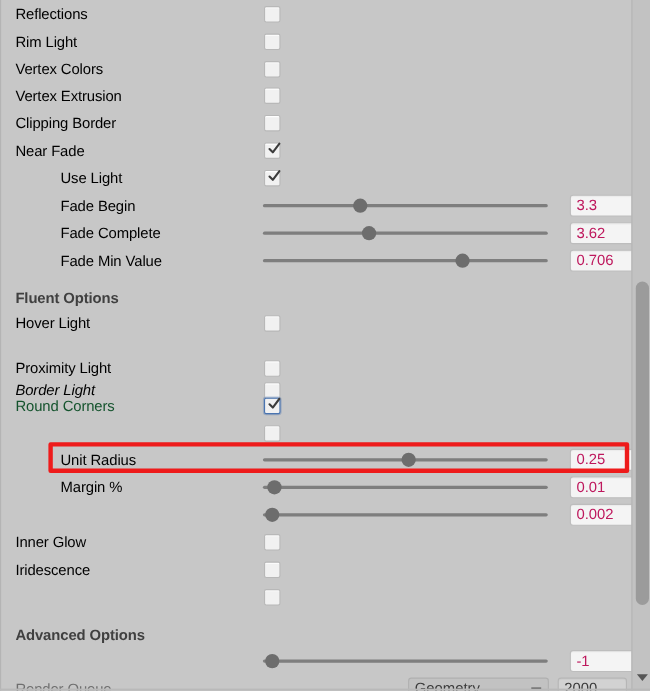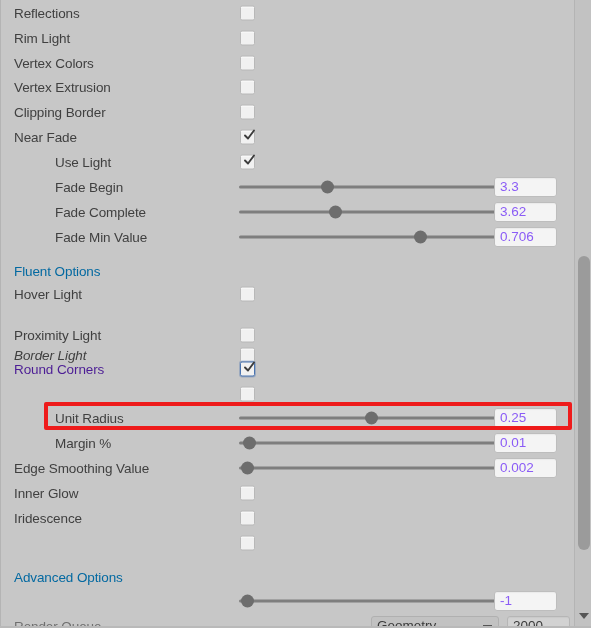--- a/index.html
+++ b/index.html
@@ -36,33 +36,33 @@
     left: 0;
     width: 570px;
     height: 25px;
   }
   .label {
     position: absolute;
     top: 50%;
     transform: translateY(-50%);
     white-space: nowrap;
     font-size: 13.5px;
-    color: #404040;
+    color: #000000;
     letter-spacing: -0.1px;
   }
   .label.indent1 { left: 55px; }
   .label.indent0 { left: 14px; }
   .label.section {
     left: 14px;
-    font-weight: normal;
+    font-weight: bold;
     font-size: 13.5px;
-    color: #0369a1;
+    color: #404040;
   }
   .label.modified {
-    color: #4c1d95;
+    color: #14532d;
   }
 
   
   .cbox {
     position: absolute;
     left: 240px;
     top: 50%;
     transform: translateY(-50%);
     width: 15px; height: 15px;
     background: #f1f1f1;
@@ -104,32 +104,32 @@
     width: 13px; height: 13px;
     margin-left: -6px;
     transform: translateY(-50%);
     background: #6d6d6d;
     border-radius: 50%;
   }
 
   
   .field {
     position: absolute;
-    left: 494px;
+    left: 518px;
     top: 50%;
     transform: translateY(-50%);
     width: 63px; height: 20px;
     background: #f4f4f4;
     border: 1px solid #bdbdbd;
     border-radius: 3px;
     display: flex;
     align-items: center;
     padding-left: 5px;
     font-size: 13.5px;
-    color: #8b5cf6;
+    color: #be185d;
     box-shadow: inset 0 1px 1px rgba(0,0,0,.04);
   }
 
   
   .dropdown {
     position: absolute;
     left: 371px;
     top: 50%;
     transform: translateY(-50%);
     width: 128px; height: 20px;
@@ -314,21 +314,20 @@
       </div>
       <div class="row" style="top: 430px;">
         <div class="label indent1">Margin %</div>
         <div class="slider">
           <div class="track"></div>
           <div class="knob" style="left: 10.36px;"></div>
         </div>
         <div class="field">0.01</div>
       </div>
       <div class="row" style="top: 455px;">
-        <div class="label indent0">Edge Smoothing Value</div>
         <div class="slider">
           <div class="track"></div>
           <div class="knob" style="left: 7.77px;"></div>
         </div>
         <div class="field">0.002</div>
       </div>
       <div class="row" style="top: 480px;">
         <div class="label indent0">Inner Glow</div>
         <div class="cbox"></div>
       </div>

